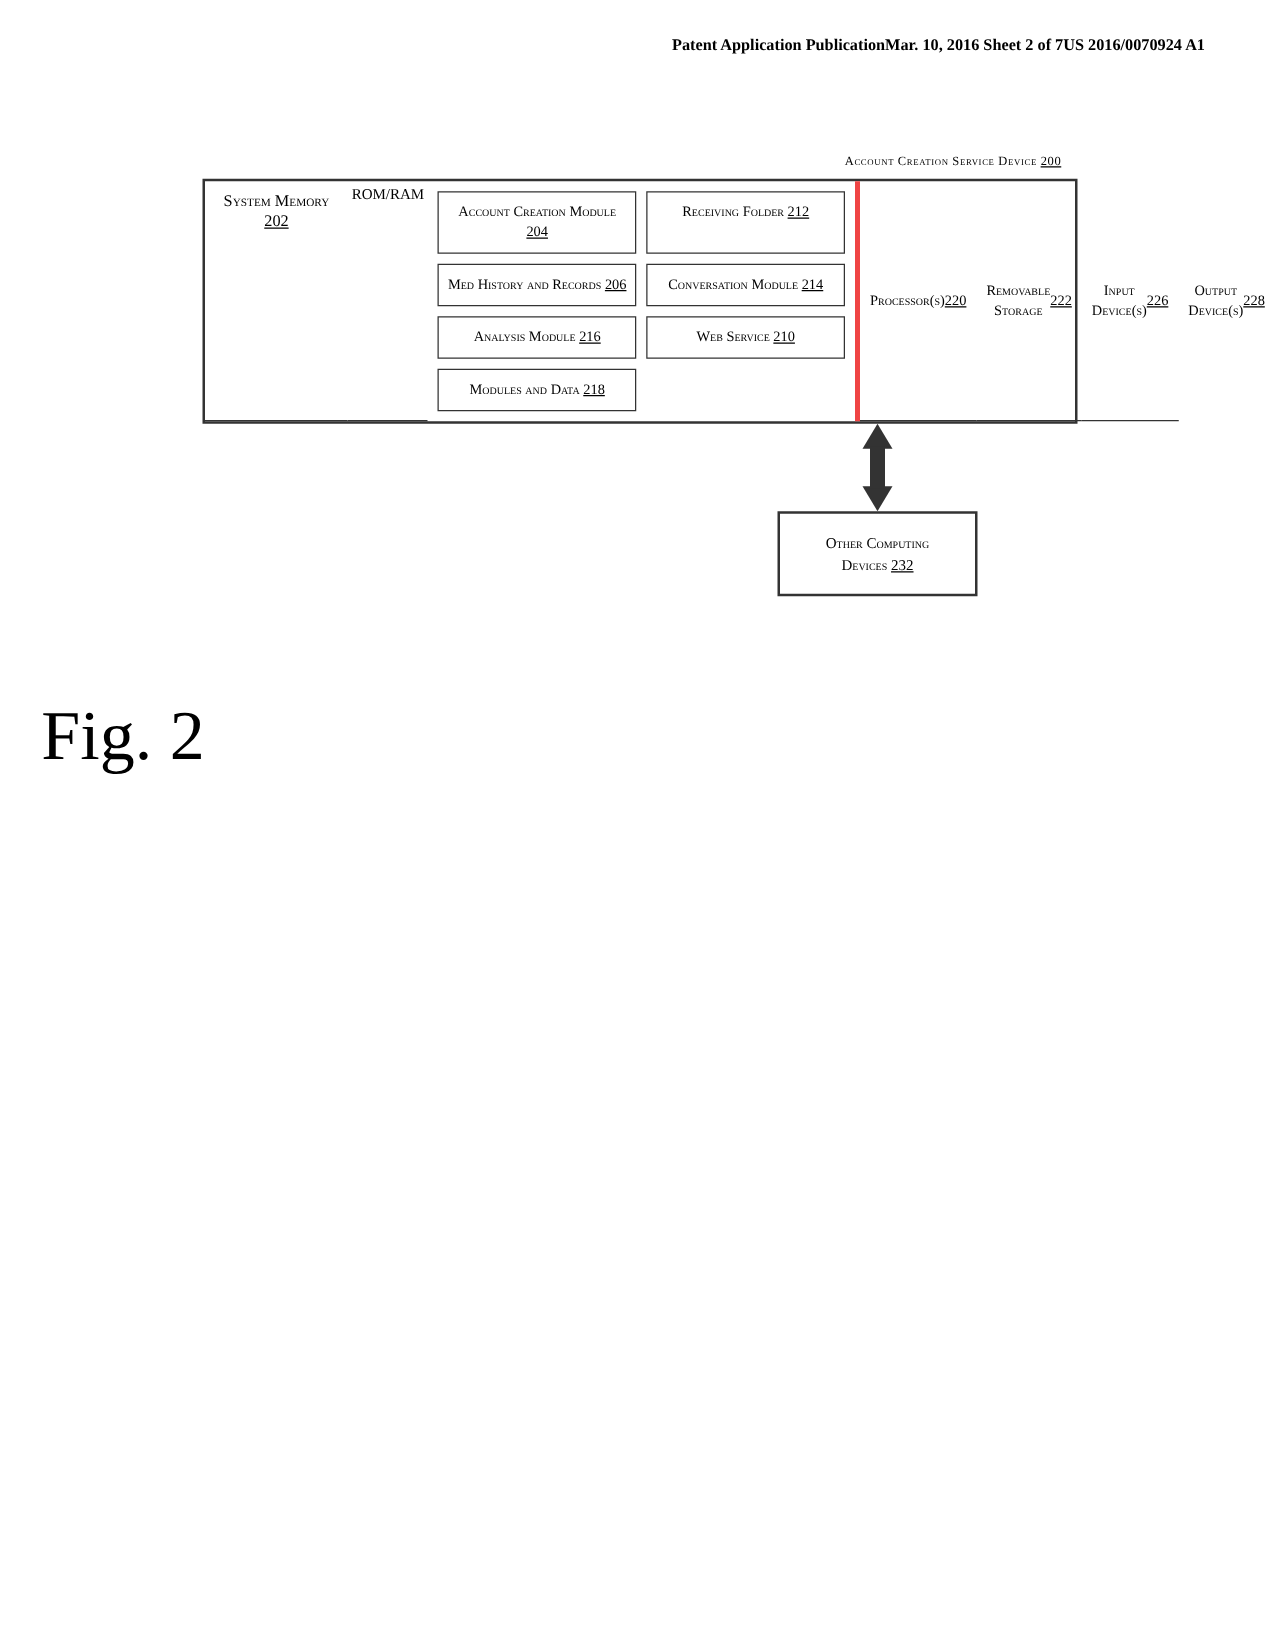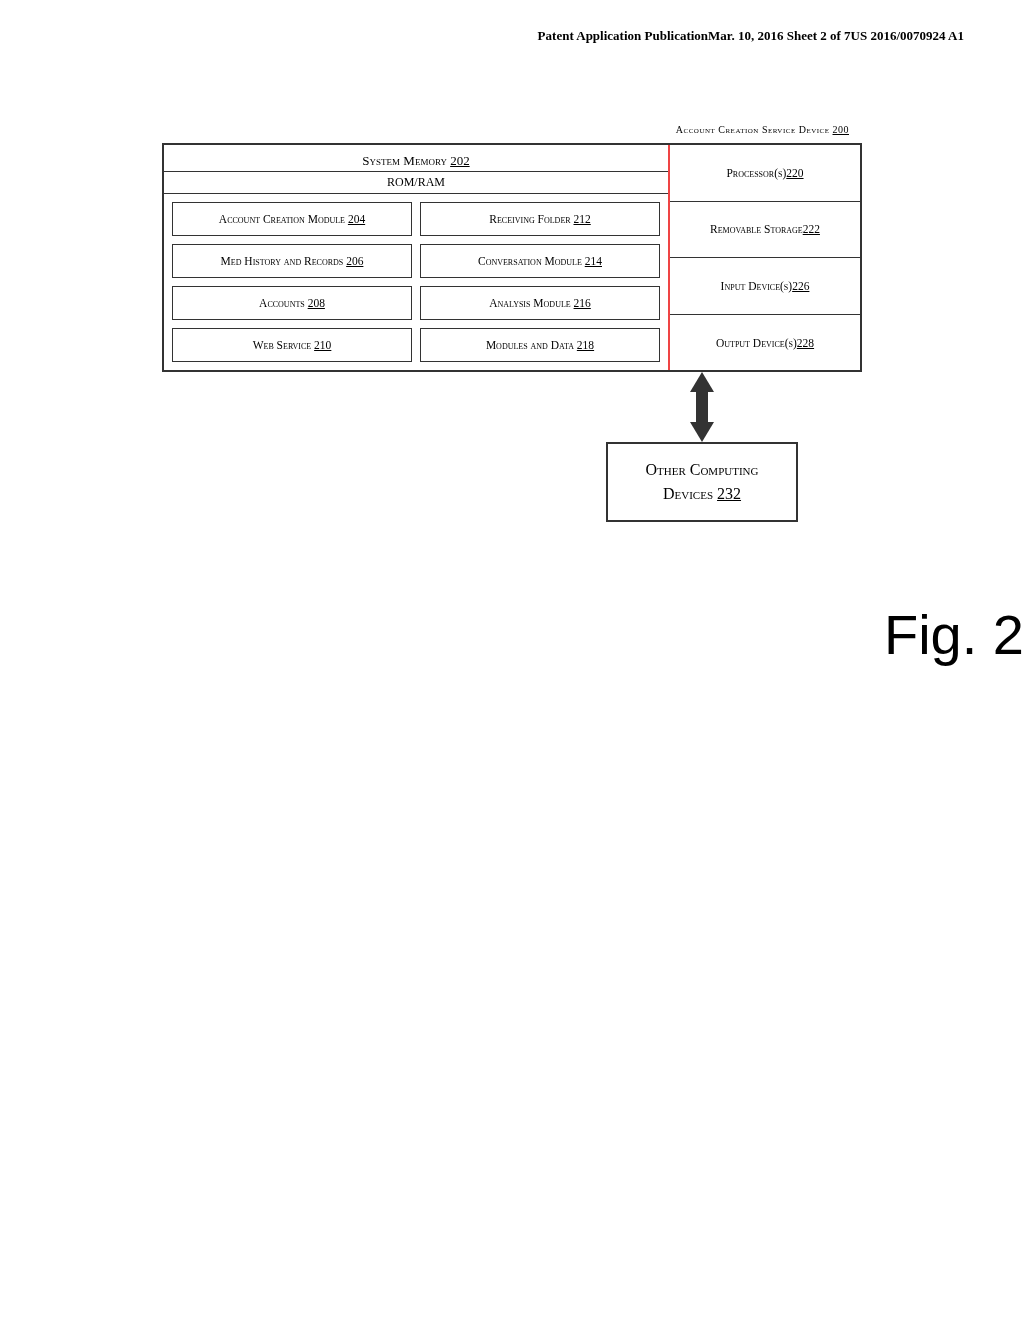--- a/index.html
+++ b/index.html
@@ -46,23 +46,22 @@
     
     .device-box {
       display: flex;
       border: 2px solid #333;
       width: 700px;
     }
 
     
     .system-memory {
       flex: 1;
-      border-right: 2px solid #ef4444;
-      display: flex;
-      flex-direction: column;
+      border-right: 4px solid #ef4444;
+      display: flex;
     }
 
     .system-memory-title {
       text-align: center;
       font-size: 13px;
       font-variant: small-caps;
       padding: 8px 4px 2px 4px;
       border-bottom: 1px solid #333;
     }
 
@@ -89,23 +88,23 @@
       font-variant: small-caps;
       line-height: 1.4;
     }
 
     .module-box .num {
       text-decoration: underline;
     }
 
     
     .right-panel {
-      width: 190px;
-      display: flex;
-      flex-direction: column;
+      width: 172px;
+      display: flex;
+      flex-direction: row;
     }
 
     .component-box {
       border-bottom: 1.5px solid #333;
       padding: 10px 8px;
       font-size: 11.5px;
       font-variant: small-caps;
       text-align: center;
       line-height: 1.4;
       flex: 1;
@@ -130,39 +129,40 @@
       margin-top: 0;
       margin-left: 380px;
     }
 
     .arrow-svg {
       display: block;
     }
 
     .other-devices-box {
       border: 2px solid #333;
-      width: 192px;
+      width: 160px;
       text-align: center;
       padding: 14px 22px;
-      font-size: 16px;
+      font-size: 12px;
       font-variant: small-caps;
       line-height: 1.5;
       margin-top: 0;
     }
 
     .other-devices-box .num {
       text-decoration: underline;
     }
 
     
     .fig-label {
-      text-align: right;
+      text-align: left;
       font-size: 56px;
-      font-family: Liberation Sans, sans-serif;
+      font-family: Liberation Serif, serif;
       margin-top: 80px;
+      margin-left: 33px;
     }
 
     .num { text-decoration: underline; }
   </style>
 </head>
 <body>
 
 <div class="page-header">
   <span>Patent Application Publication</span>
   <span>Mar. 10, 2016  Sheet 2 of 7</span>
@@ -189,23 +189,20 @@
           Account Creation Module <span class="num">204</span>
         </div>
         <div class="module-box">
           Receiving Folder <span class="num">212</span>
         </div>
         <div class="module-box">
           Med History and Records <span class="num">206</span>
         </div>
         <div class="module-box">
           Conversation Module <span class="num">214</span>
-        </div>
-        <div class="module-box">
-          Accounts <span class="num">208</span>
         </div>
         <div class="module-box">
           Analysis Module <span class="num">216</span>
         </div>
         <div class="module-box">
           Web Service <span class="num">210</span>
         </div>
         <div class="module-box">
           Modules and Data <span class="num">218</span>
         </div>

